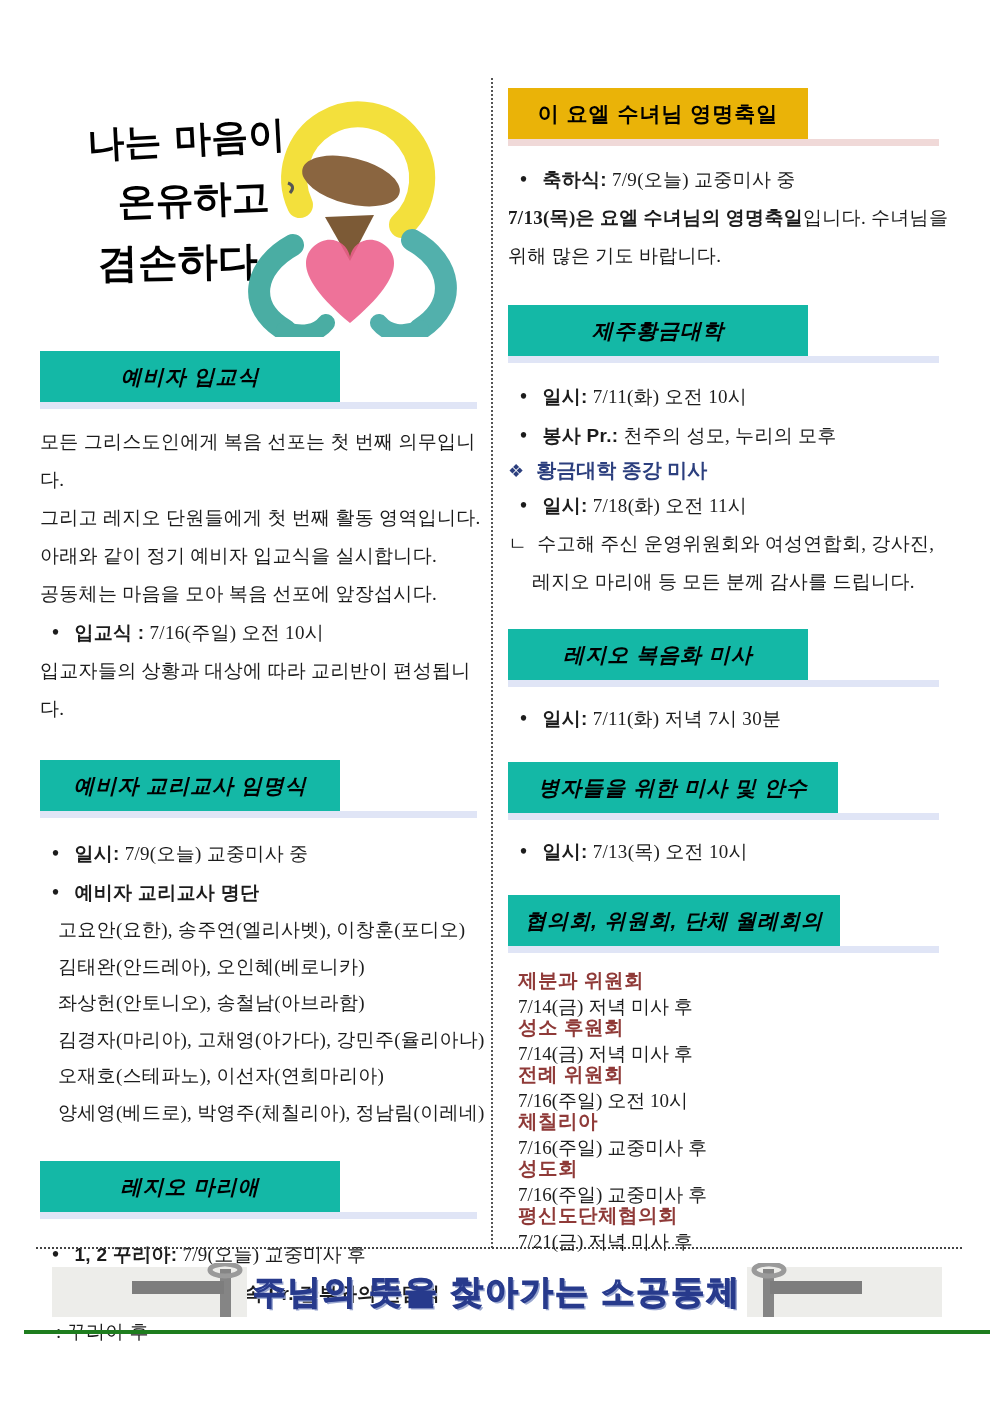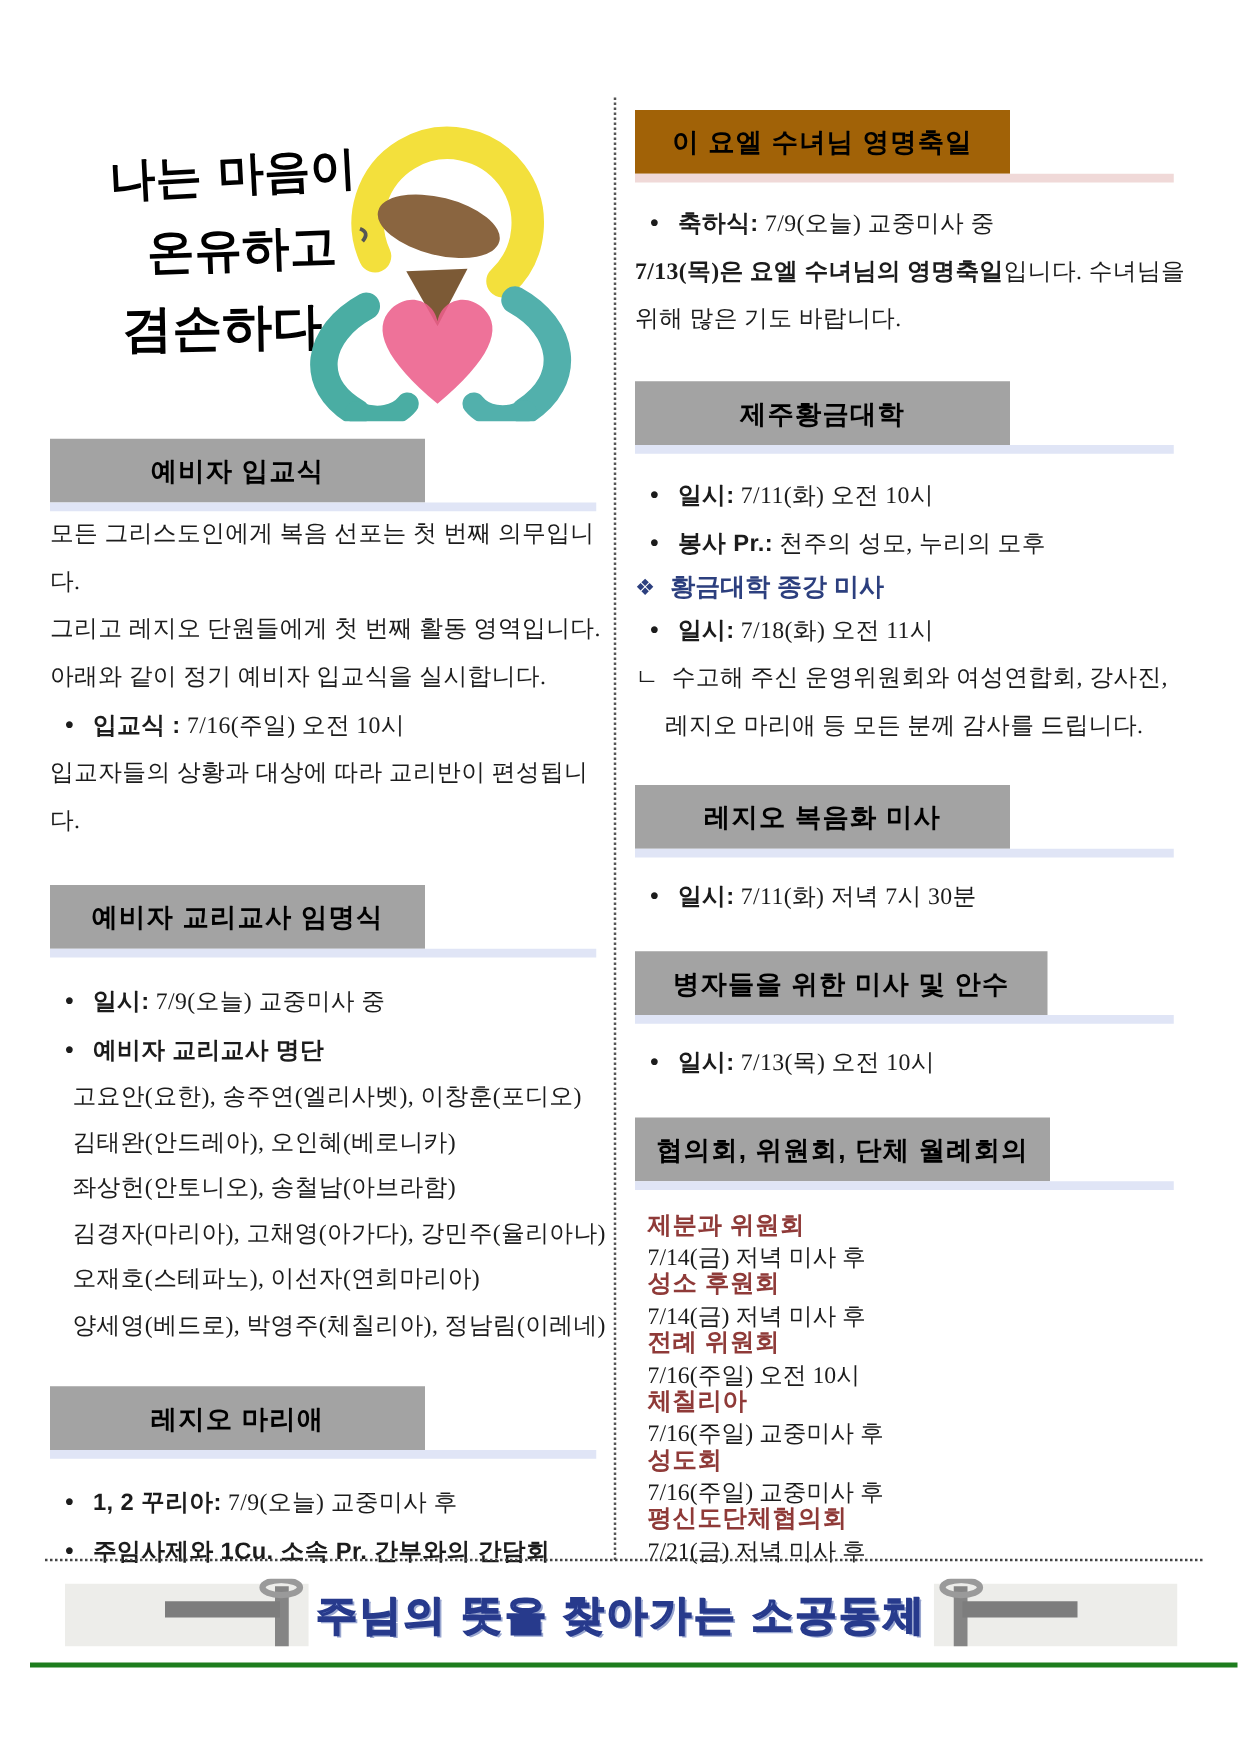--- a/index.html
+++ b/index.html
@@ -18,23 +18,23 @@
   .h-divider { position:absolute; left:36px; right:30px; top:1247px; border-top:2px dotted #444; }
 
   
   .sec-header { position:relative; }
   .hdr-box {
     width:300px; padding:12px 4px 11px 4px; text-align:center;
     font-family:"Liberation Sans","DejaVu Sans",sans-serif;
     font-weight:bold; font-size:21px; letter-spacing:1px; color:#000;
   }
   .hdr-strip { height:7px; width:97%; }
-  .blue .hdr-box   { background:#a3a3a3; }
+  .blue .hdr-box   { background:#14b8a6;font-style:italic; }
   .blue .hdr-strip { background:#e0e5f6; }
-  .pink .hdr-box   { background:#a16207; }
+  .pink .hdr-box   { background:#eab308; }
   .pink .hdr-strip { background:#f0d9d8; }
 
   
   .line { font-size:19px; line-height:38px; letter-spacing:0.3px; }
   .para { margin-top:0; }
   .bullet { padding-left:12px; }
   .bullet::before { content:"\2022"; font-weight:bold; margin-right:10px; font-size:20px; }
   .sub { padding-left:6px; }
   .b-label { font-family:"Liberation Sans","DejaVu Sans",sans-serif; font-weight:bold; }
   .b-value { }
@@ -101,24 +101,25 @@
       </svg>
     </div>
 
     <div class="section" style="margin-top:14px;">
       <div class="sec-header blue">
         <div class="hdr-box">
           <span>예비자 입교식</span>
         </div>
         <div class="hdr-strip"></div>
       </div>
-      <div style="">
+      <div style="margin-top:14px;">
         <div class="line para">모든 그리스도인에게 복음 선포는 첫 번째 의무입니다.</div>
         <div class="line para">그리고 레지오 단원들에게 첫 번째 활동 영역입니다.</div>
         <div class="line para">아래와 같이 정기 예비자 입교식을 실시합니다.</div>
+        <div class="line para">공동체는 마음을 모아 복음 선포에 앞장섭시다.</div>
         <div class="line bullet">
           <span class="b-label">입교식 :</span>
           <span class="b-value">7/16(주일) 오전 10시</span>
         </div>
         <div class="line para">입교자들의 상황과 대상에 따라 교리반이 편성됩니다.</div>
       </div>
     </div>
 
     <div class="section" style="margin-top:32px;">
       <div class="sec-header blue">

